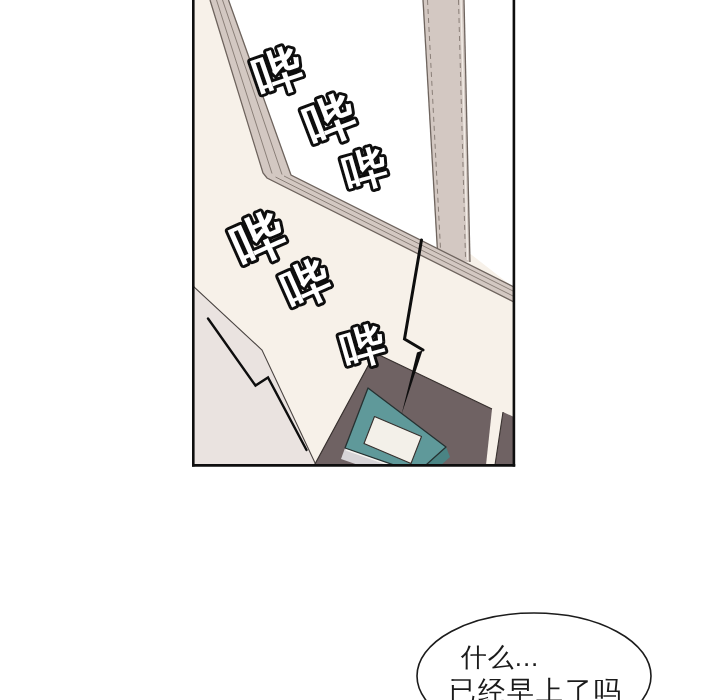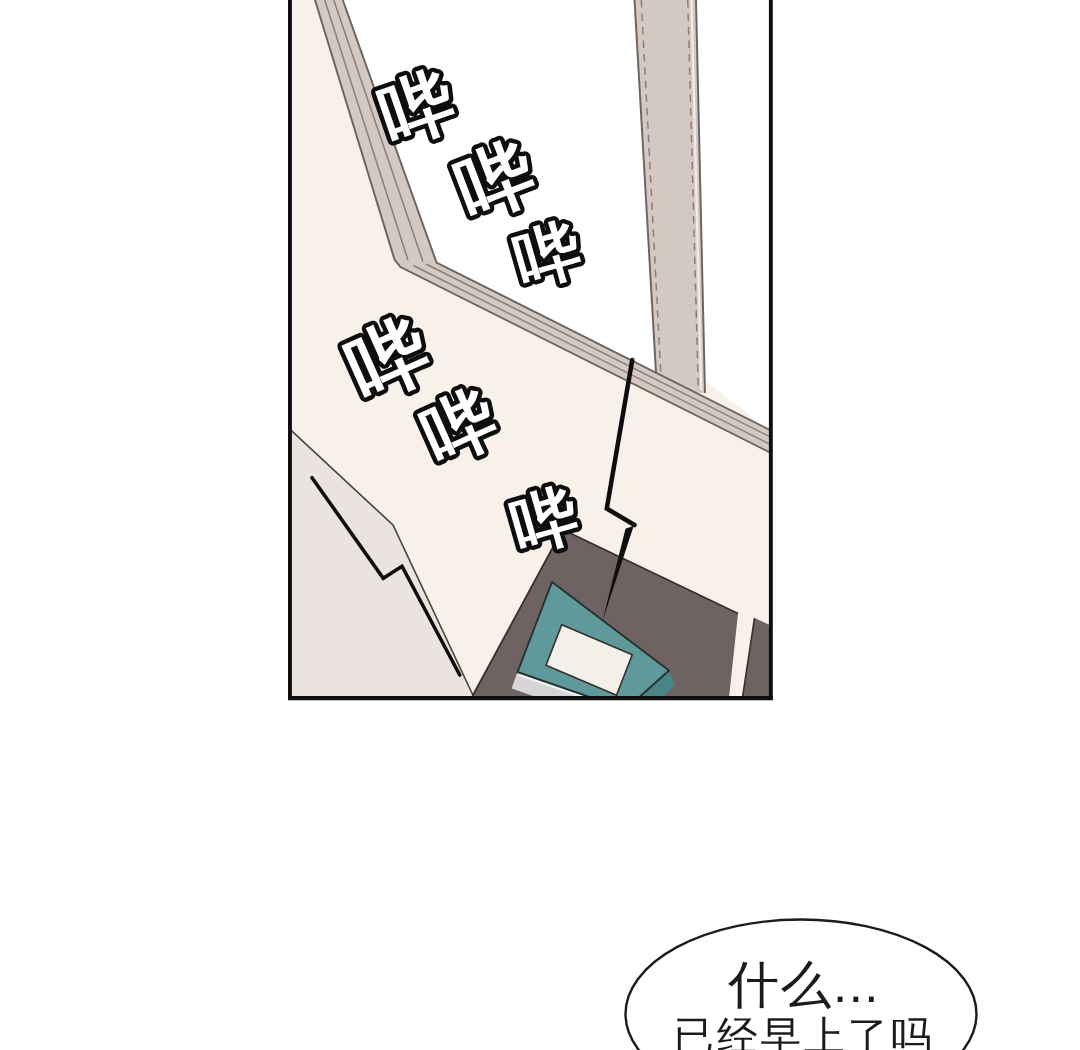--- a/index.html
+++ b/index.html
@@ -15,21 +15,21 @@
     font-weight:700;
   }
   .bubble-text{
     position:absolute;
     transform:translate(-50%,-50%);
     white-space:nowrap;
     color:#1b1b1b;
     font-family:"Liberation Sans","DejaVu Sans",sans-serif;
     text-align:center;
   }
-  .bubble-line1{left:536px;top:657px;font-size:34px;letter-spacing:1px;}
+  .bubble-line1{left:500px;top:657px;font-size:26px;letter-spacing:1px;}
   .bubble-line2{left:536px;top:691px;font-size:27px;letter-spacing:2px;}
 </style>
 </head>
 <body>
 
 <div class="stage">
   <svg width="720" height="700" viewBox="0 0 720 700">
     <defs>
       <clipPath id="panelClip">
         <rect x="193" y="0" width="320" height="465"></rect>

